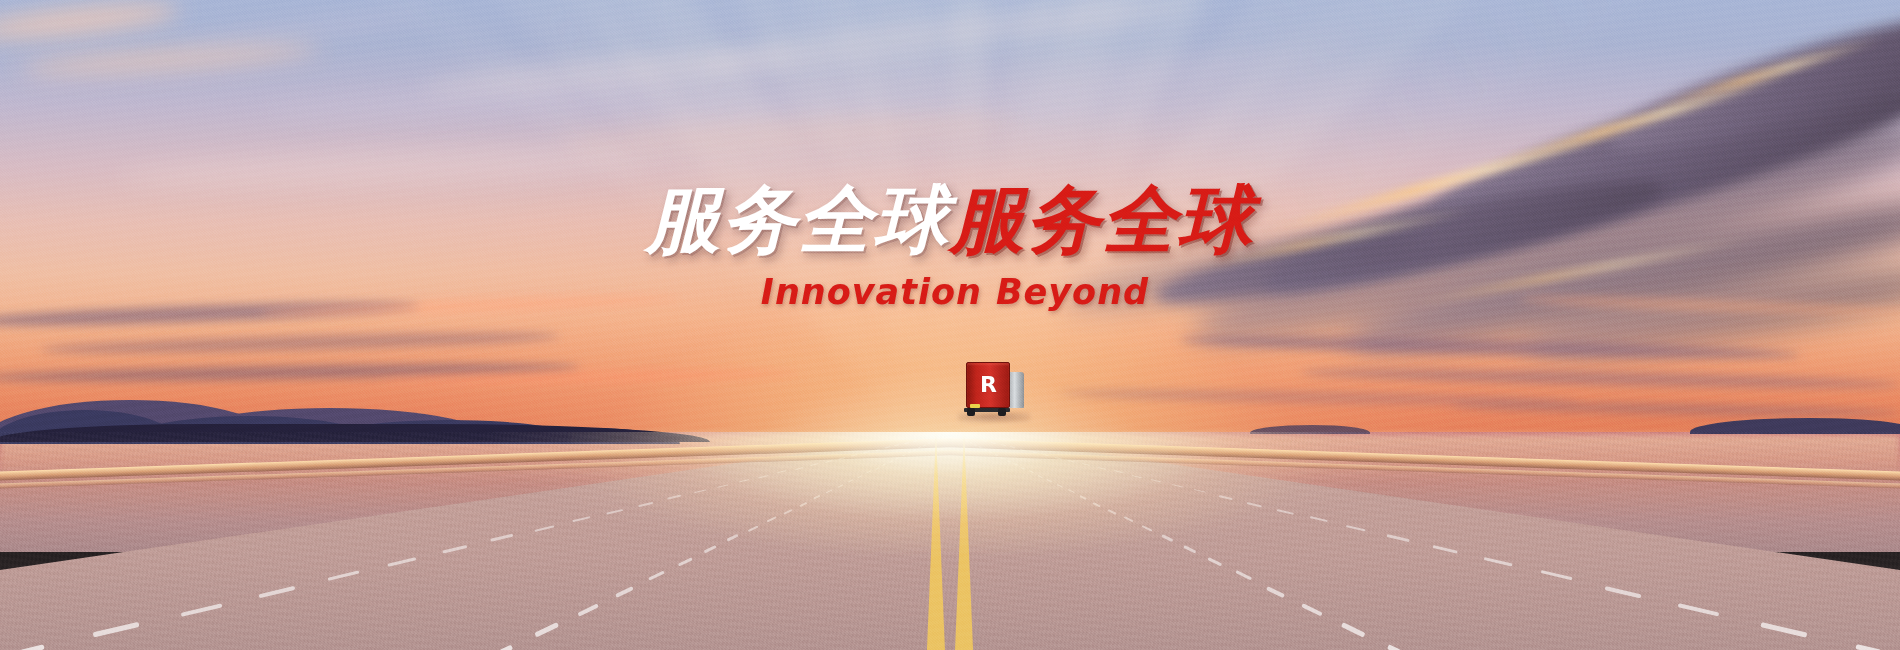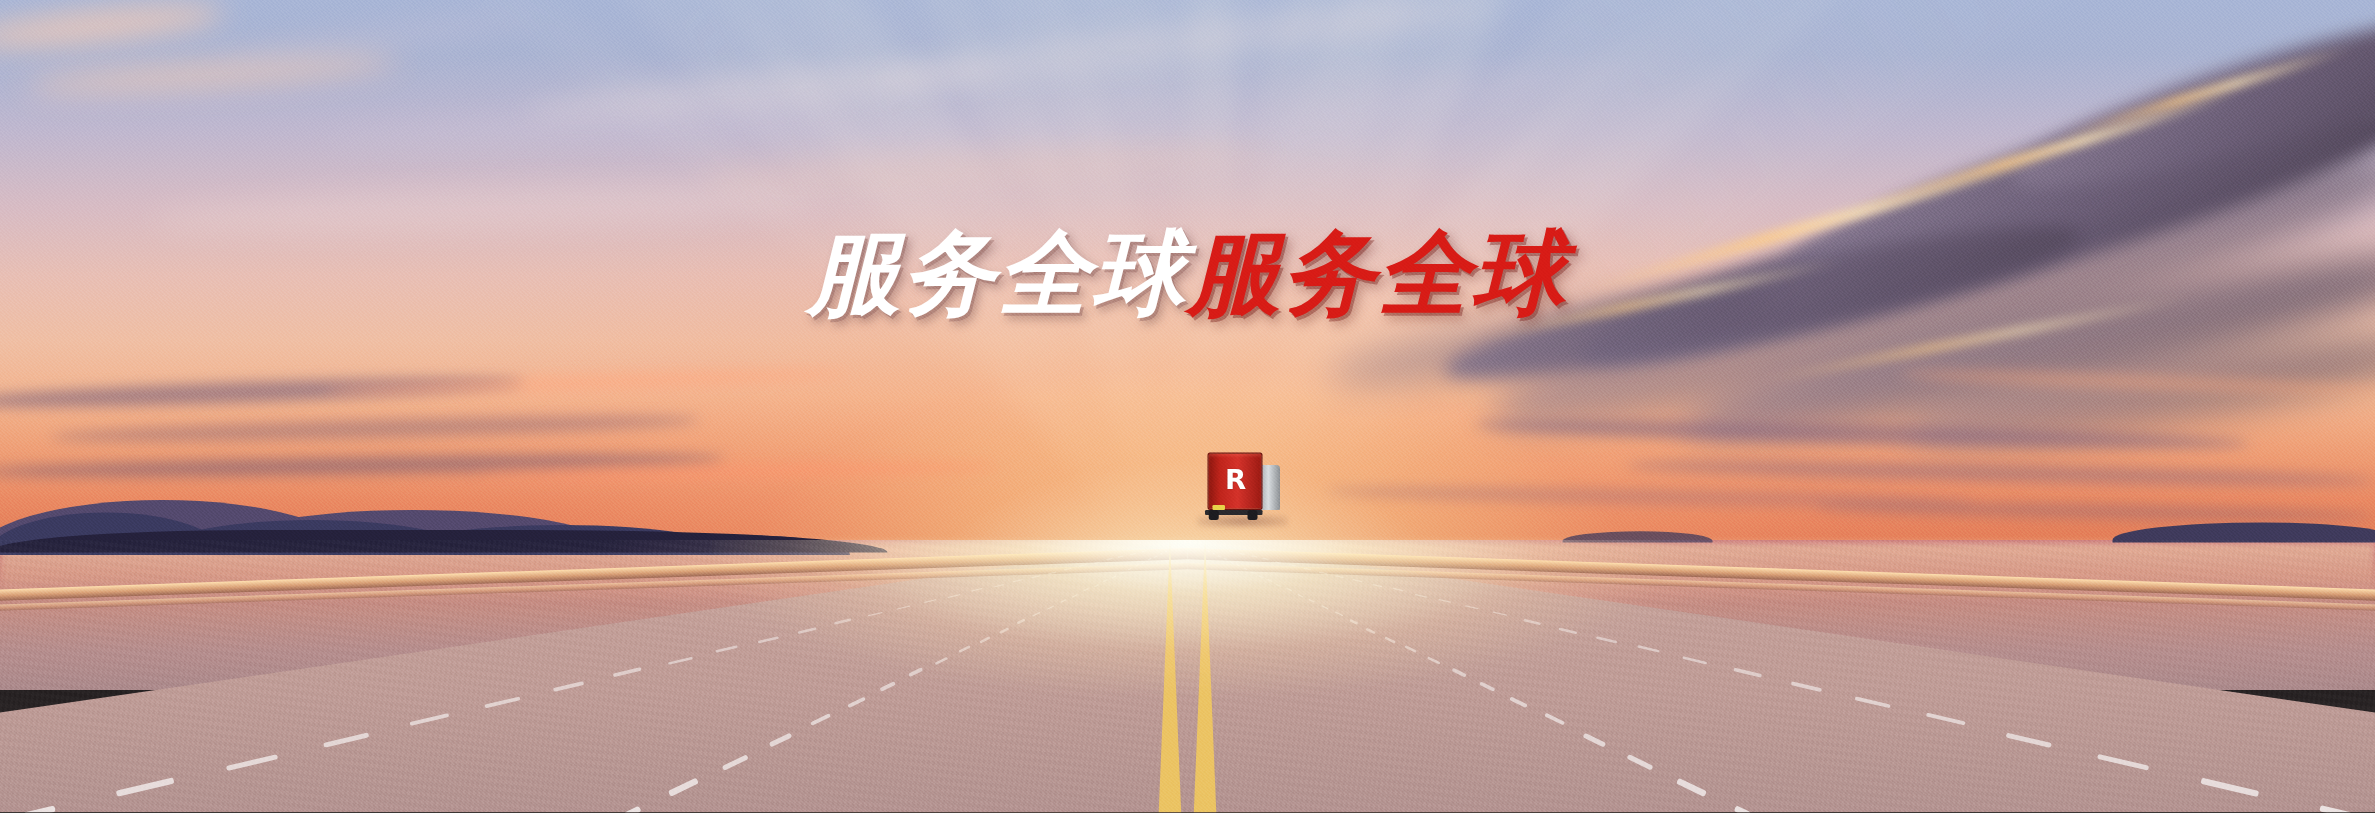--- a/index.html
+++ b/index.html
@@ -606,16 +606,19 @@
     <div class="bumper"></div>
     <div class="plate"></div>
     <div class="wheel" style="left:5px;"></div>
     <div class="wheel" style="left:36px;"></div>
   </div>
 
   <div class="copy">
     <div class="headline">
       <span class="white">服务全球</span><span class="red">服务全球</span>
     </div>
+    <div class="subline">
+      <span>Innovation</span><span class="gap"></span><span>Beyond</span>
+    </div>
   </div>
 
   <div class="grain"></div>
 </div>
 
 </body></html>

